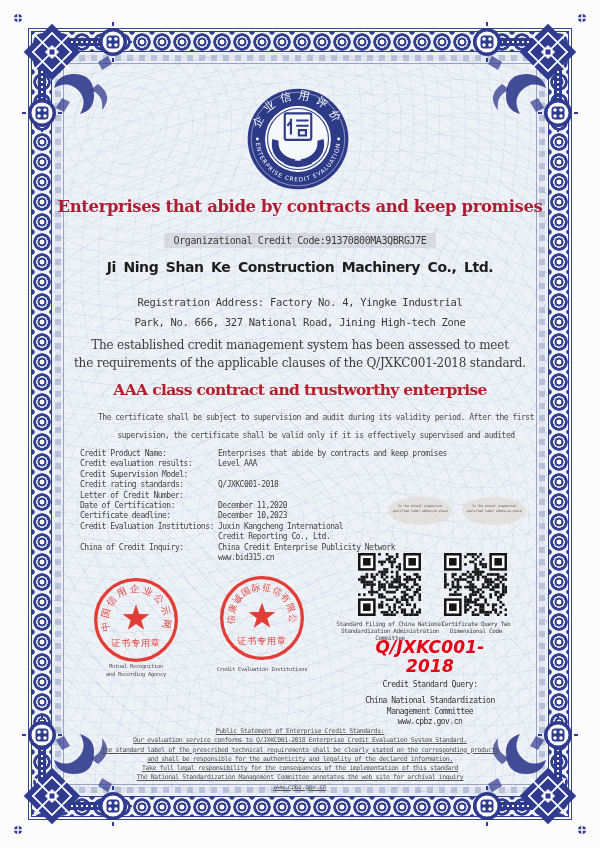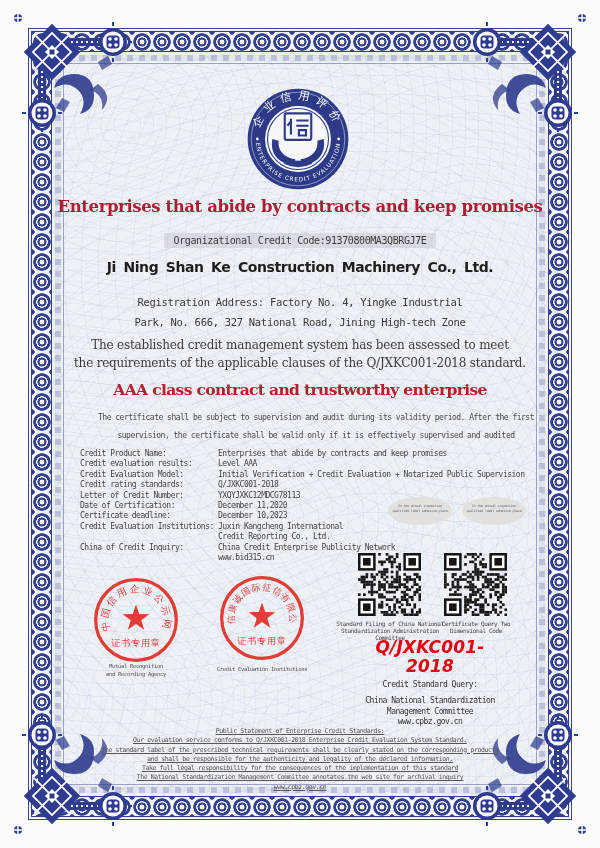--- a/index.html
+++ b/index.html
@@ -293,30 +293,28 @@
 <div class="abs details">
   <div class="drow">
       <span class="lbl">Credit Product Name:</span>
       <span class="val">Enterprises that abide by contracts and keep promises</span>
     </div>
   <div class="drow">
       <span class="lbl">Credit evaluation results:</span>
       <span class="val">Level AAA</span>
     </div>
   <div class="drow">
-      <span class="lbl">Credit Evaluation Model:</span>
-      <span class="val">Initial Verification + Credit Evaluation + Notarized Public Supervision</span>
+      <span class="lbl">Credit Supervision Model:</span>
     </div>
   <div class="drow">
       <span class="lbl">Credit rating standards:</span>
       <span class="val">Q/JXKC001-2018</span>
     </div>
   <div class="drow">
       <span class="lbl">Letter of Credit Number:</span>
-      <span class="val">YXQYJXKC12MDCG78113</span>
     </div>
   <div class="drow">
       <span class="lbl">Date of Certification:</span>
       <span class="val">December 11,2020</span>
     </div>
   <div class="drow">
       <span class="lbl">Certificate deadline:</span>
       <span class="val">December 10,2023</span>
     </div>
   <div class="drow">

